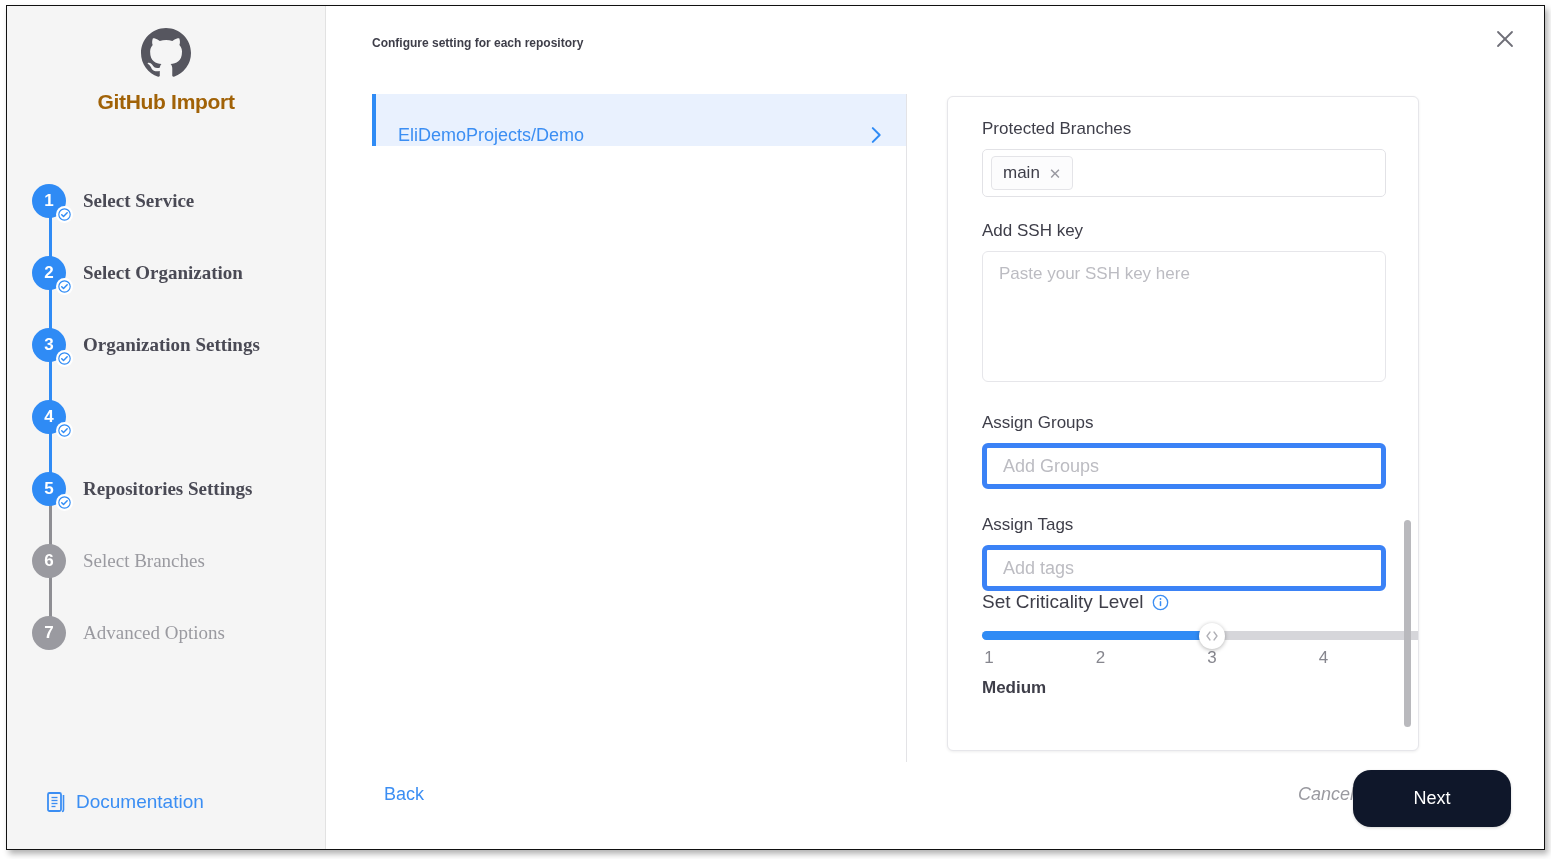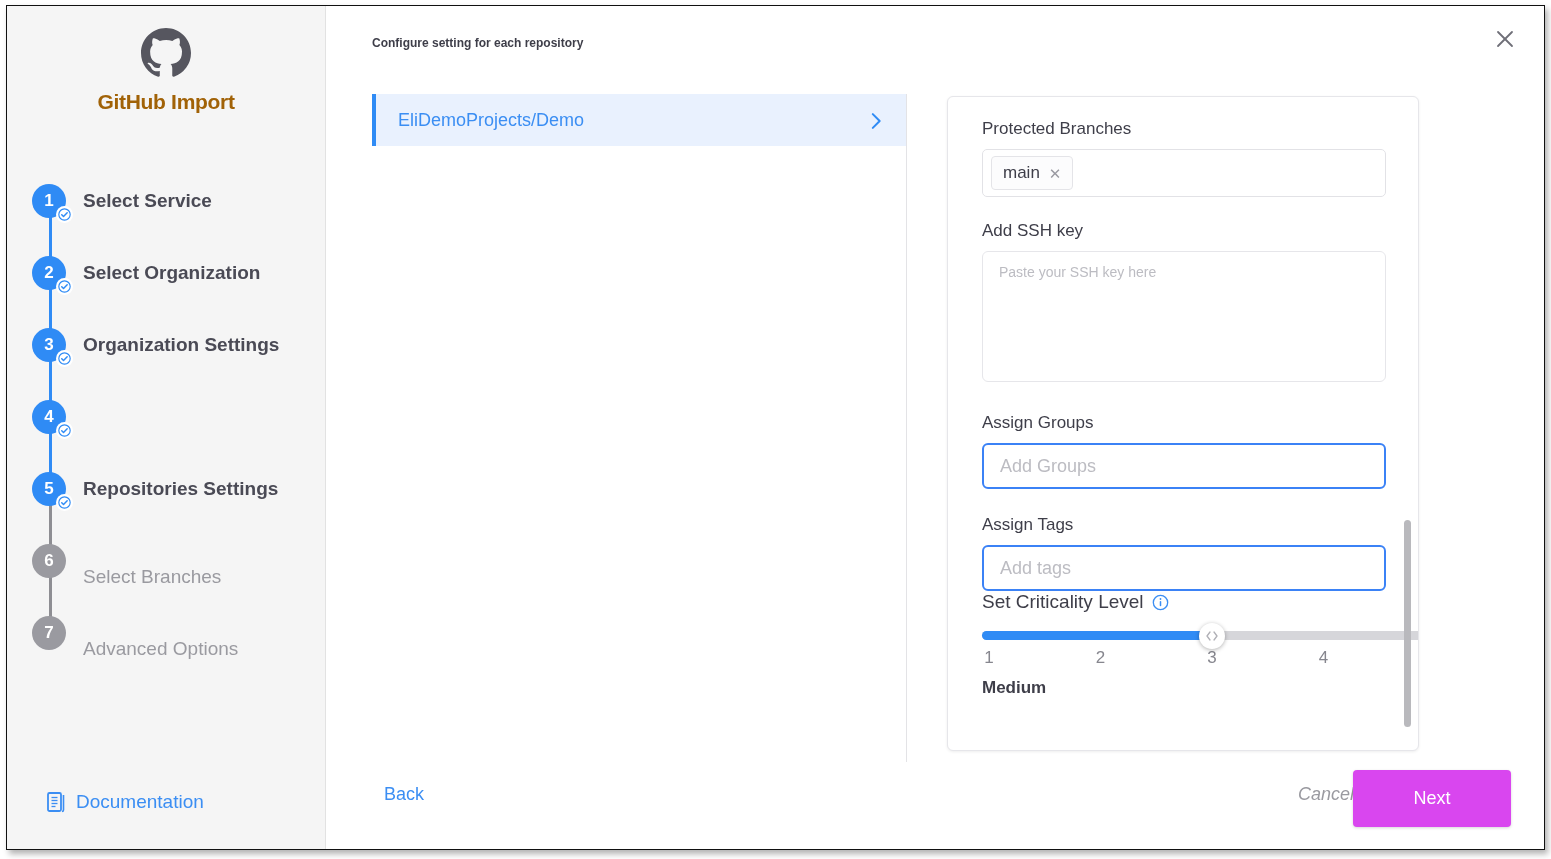--- a/index.html
+++ b/index.html
@@ -98,25 +98,25 @@
   }
   .badge-check svg { display: block; }
 
   .step-label {
     margin-left: 17px;
     font-size: 19px;
     font-weight: bold;
     color: #4a4a55;
     line-height: 34px;
     white-space: nowrap;
+    font-family: Liberation Serif, serif;
   }
   .step-label.inactive {
     color: #9a9aa0;
     font-weight: normal;
-    margin-top: 16px;
   }
 
   .doc-link {
     position: absolute;
     left: 40px; bottom: 36px;
     display: flex;
     align-items: center;
     gap: 9px;
     color: #3b8ef3;
     font-size: 19px;
@@ -155,21 +155,21 @@
     position: absolute;
     left: 46px; top: 88px;
     width: 535px;
   }
   .repo-item {
     position: relative;
     height: 52px;
     background: #e9f1fe;
     border-left: 4px solid #2f8bf5;
     display: flex;
-    align-items: flex-start;
+    align-items: flex-end;
     padding: 16px 20px 0 22px;
     cursor: pointer;
   }
   .repo-name {
     font-size: 18px;
     color: #3b8ef3;
     flex: 1;
   }
   .chev-right { color: #2f8bf5; display: block; }
 
@@ -234,31 +234,31 @@
     line-height: 1;
   }
 
   .ssh-area {
     border: 1px solid #e6e6ea;
     border-radius: 6px;
     width: 100%;
     height: 131px;
     padding: 12px 16px;
     font-family: "Liberation Sans", sans-serif;
-    font-size: 14px;
+    font-size: 17px;
     color: #3e3e49;
     resize: none;
     outline: none;
     margin-bottom: 27px;
     background: #ffffff;
   }
   .ssh-area::placeholder { color: #bcbcc2; }
 
   .text-input {
-    border: 2px solid #3b82f6;
+    border: 5px solid #3b82f6;
     border-radius: 6px;
     width: 100%;
     height: 46px;
     padding: 16px 16px;
     font-family: "Liberation Sans", sans-serif;
     font-size: 18px;
     color: #3e3e49;
     outline: none;
     background: #ffffff;
   }
@@ -349,26 +349,26 @@
     right: 190px; bottom: 44px;
     font-size: 18px;
     color: #9a9aa0;
     cursor: pointer;
     font-style: italic;
   }
   .next-btn {
     position: absolute;
     right: 33px; bottom: 22px;
     width: 158px; height: 57px;
-    background: #d946ef;
+    background: #0f172a;
     color: #ffffff;
     font-size: 18px;
     font-family: "Liberation Sans", sans-serif;
     border: none;
-    border-radius: 4px;
+    border-radius: 18px;
     cursor: pointer;
     box-shadow: 0 1px 3px rgba(0,0,0,0.16);
   }
 </style>
 </head>
 <body>
 
 <div class="window">
 
   <aside class="sidebar">

